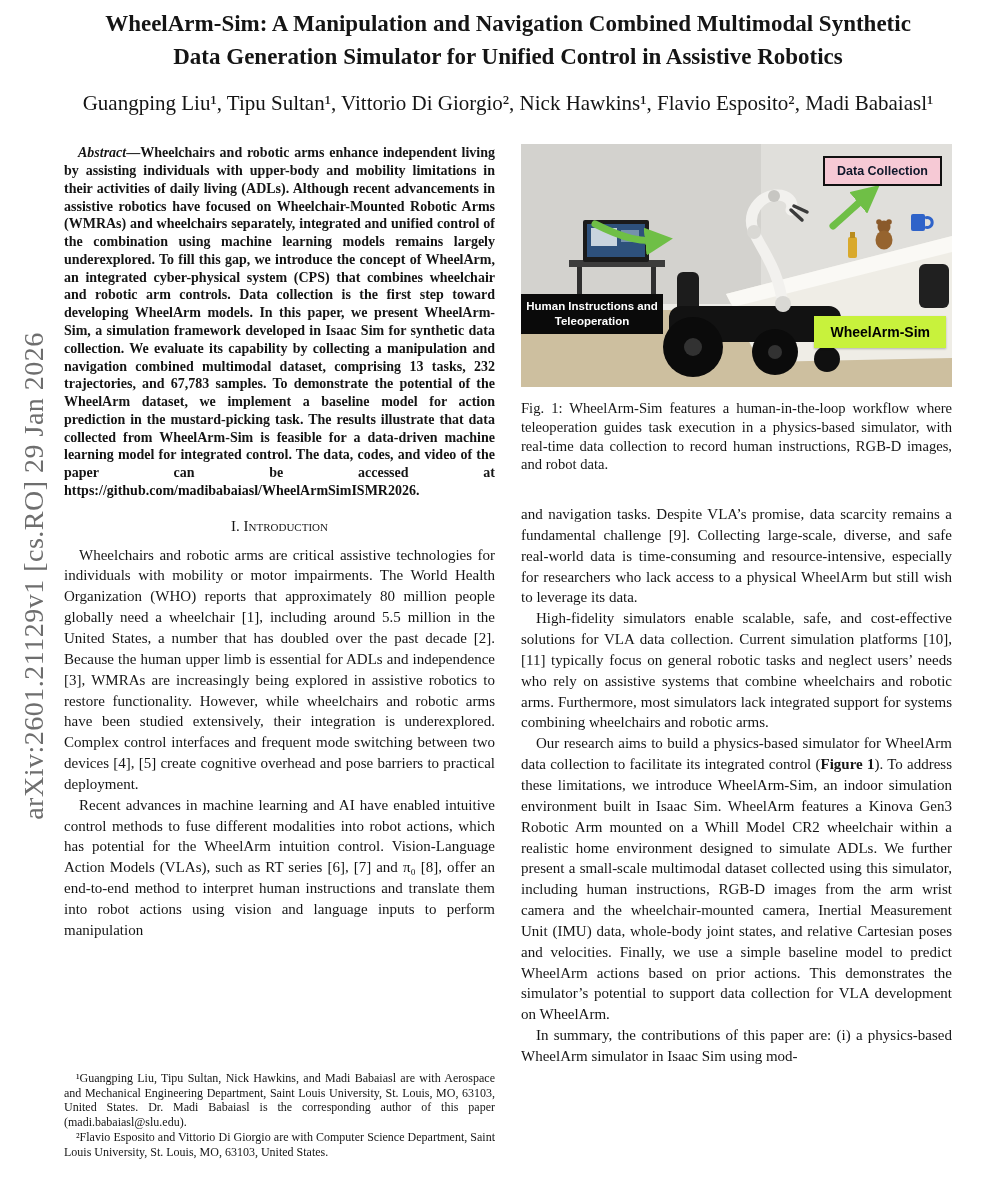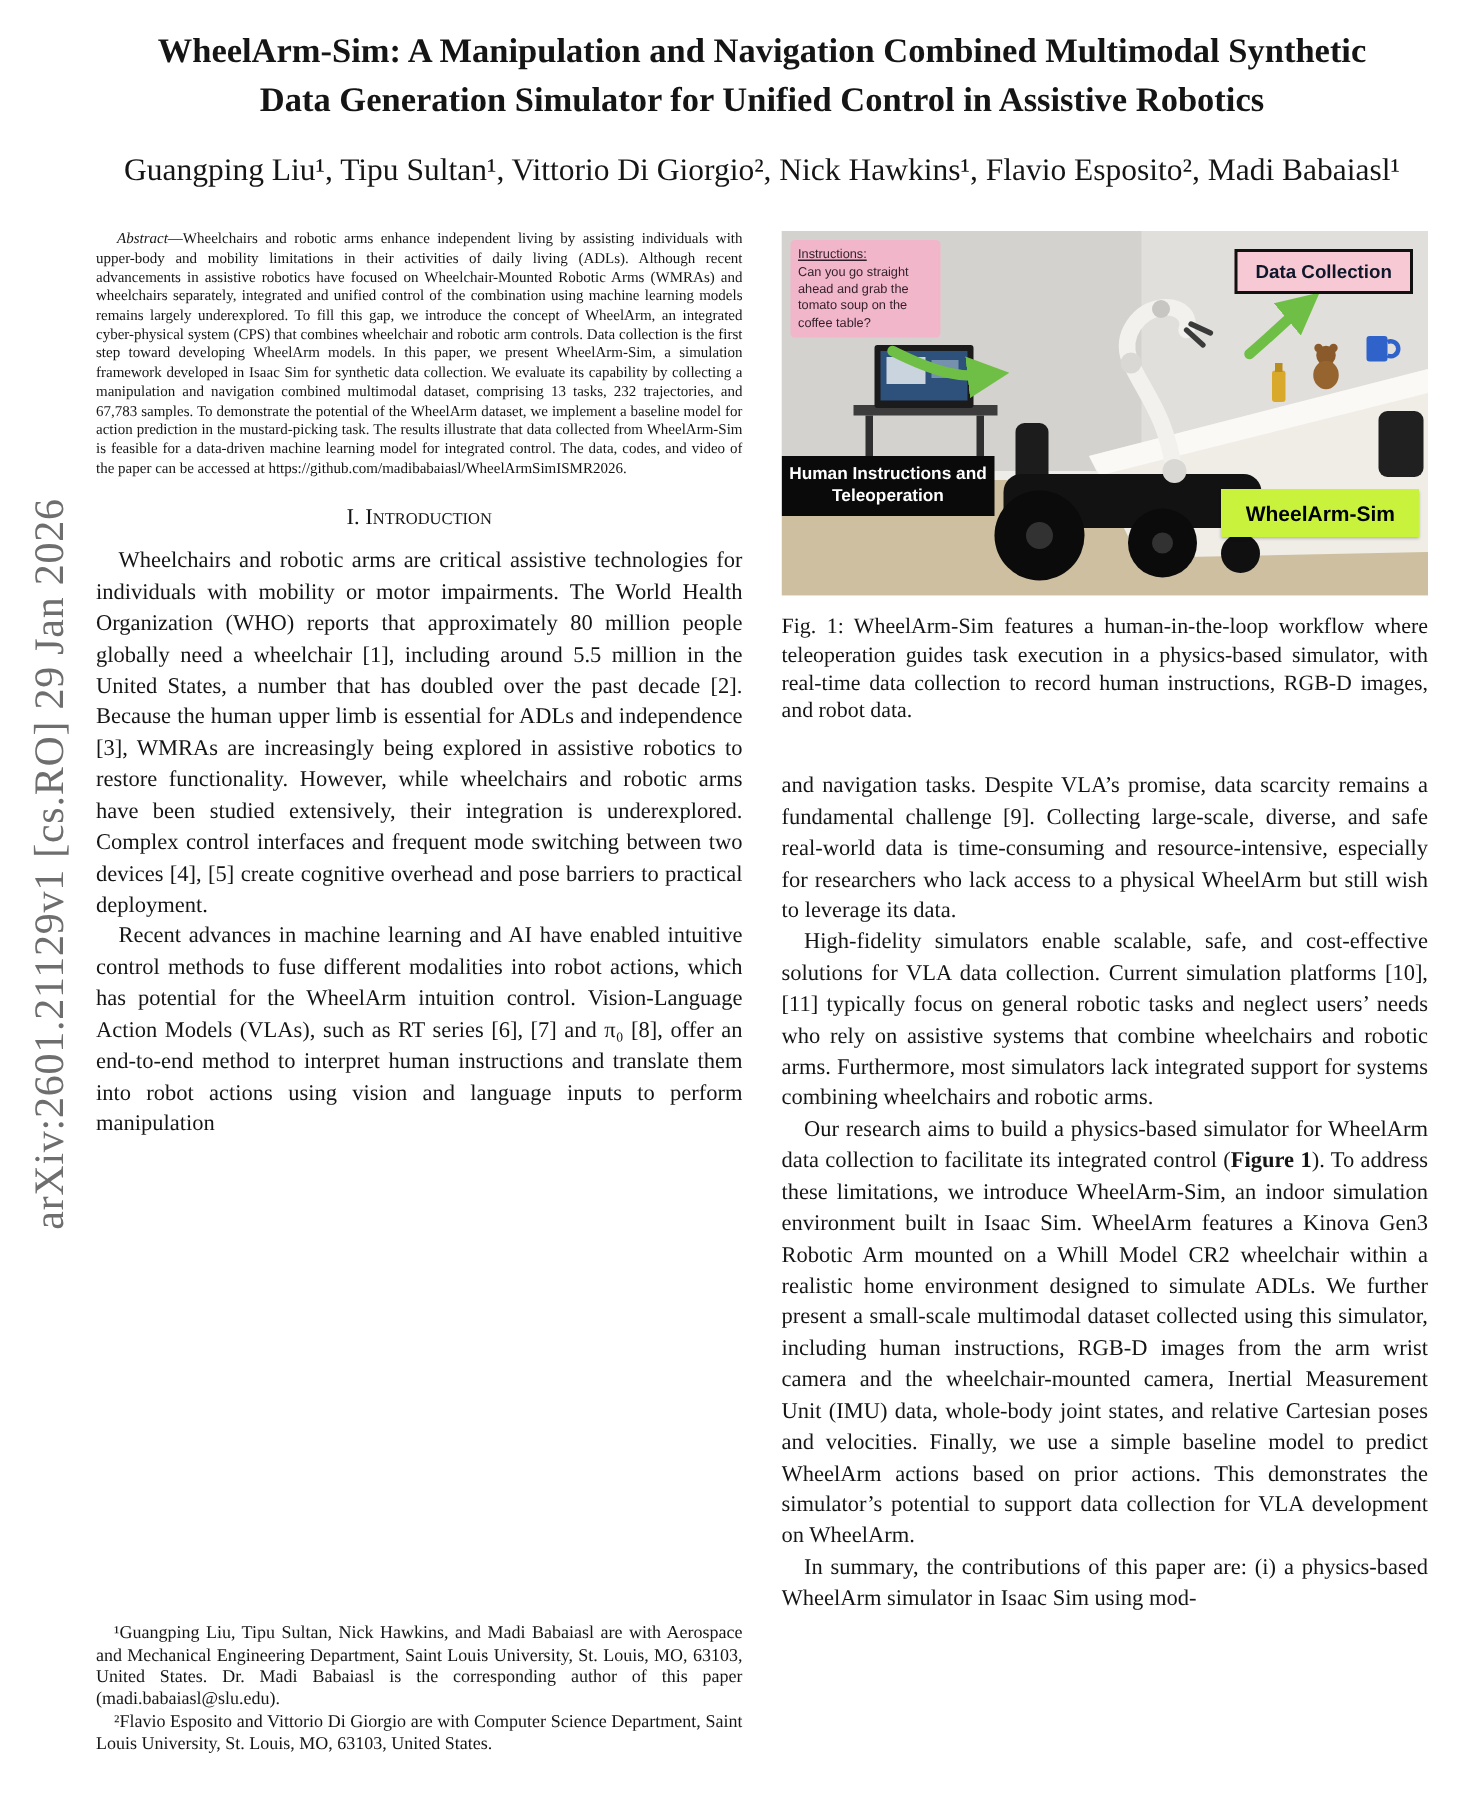--- a/index.html
+++ b/index.html
@@ -22,21 +22,21 @@
     font-size:28px;
     color:var(--arxiv-gray,#6e6e6e);
     letter-spacing:0.5px;
     white-space:nowrap;
   }
 
   .page {
     position:absolute;
     left:64px; top:0;
     width:888px; height:1200px;
-    padding-top:18px;
+    padding-top:8px;
   }
 
   .title {
     text-align:center;
     font-size:23px;
     font-weight:700;
     line-height:1.42;
     padding:0 38px;
   }
   .authors {
@@ -49,23 +49,23 @@
     display:flex;
     gap:26px;
     margin-top:28px;
     height:1023px;
     overflow:hidden;
   }
   .col { width:431px; overflow:hidden; }
   .col-left { display:flex; flex-direction:column; height:100%; }
 
   .abstract {
-    font-size:10px;
+    font-size:14px;
     line-height:1.27;
-    font-weight:normal;
+    font-weight:bold;
     text-align:justify;
     text-indent:14px;
   }
   .abs-label { font-style:italic; }
   .abs-link { color:var(--link-black,#111); }
 
   .section-heading {
     text-align:center;
     font-size:15px;
     font-weight:400;
@@ -227,24 +227,20 @@
               <circle cx="253" cy="52" r="6" fill="#c7c6c2"></circle>
               <path d="M270,66 L281,76 M273,62 L286,68" stroke="#3a3a3a" stroke-width="3.5" stroke-linecap="round"></path>
             </g>
 
             <g fill="none" stroke="#6fbf46" stroke-width="7" stroke-linecap="round">
               <path d="M74,80 C104,95 120,98 138,96" marker-end="url(#ah)"></path>
               <path d="M312,82 C326,70 336,60 348,50" marker-end="url(#ah)"></path>
             </g>
           </svg>
 
-          <div class="lbl lbl-instructions">
-            <div class="ititle">Instructions:</div>
-            <div>Can you go straight ahead and grab the tomato soup on the coffee table?</div>
-          </div>
           <div class="lbl lbl-datacollection">Data Collection</div>
           <div class="lbl lbl-human">Human Instructions and Teleoperation</div>
           <div class="lbl lbl-sim">WheelArm-Sim</div>
         </div>
 
         <figcaption class="fig-caption"><span>Fig. 1:</span> <span>WheelArm-Sim features a human-in-the-loop workflow where teleoperation guides task execution in a physics-based simulator, with real-time data collection to record human instructions, RGB-D images, and robot data.</span></figcaption>
       </figure>
 
       <p class="body-par">and navigation tasks. Despite VLA’s promise, data scarcity remains a fundamental challenge [9]. Collecting large-scale, diverse, and safe real-world data is time-consuming and resource-intensive, especially for researchers who lack access to a physical WheelArm but still wish to leverage its data.</p>
       <p class="body-par indent">High-fidelity simulators enable scalable, safe, and cost-effective solutions for VLA data collection. Current simulation platforms [10], [11] typically focus on general robotic tasks and neglect users’ needs who rely on assistive systems that combine wheelchairs and robotic arms. Furthermore, most simulators lack integrated support for systems combining wheelchairs and robotic arms.</p>

